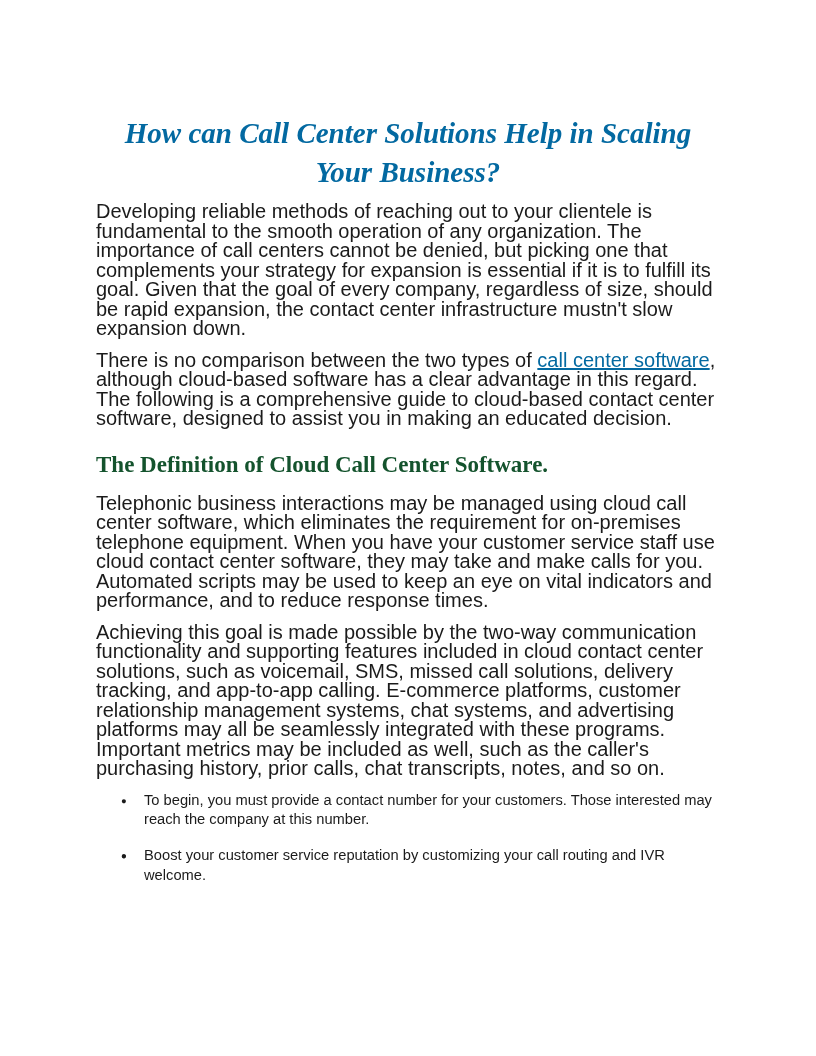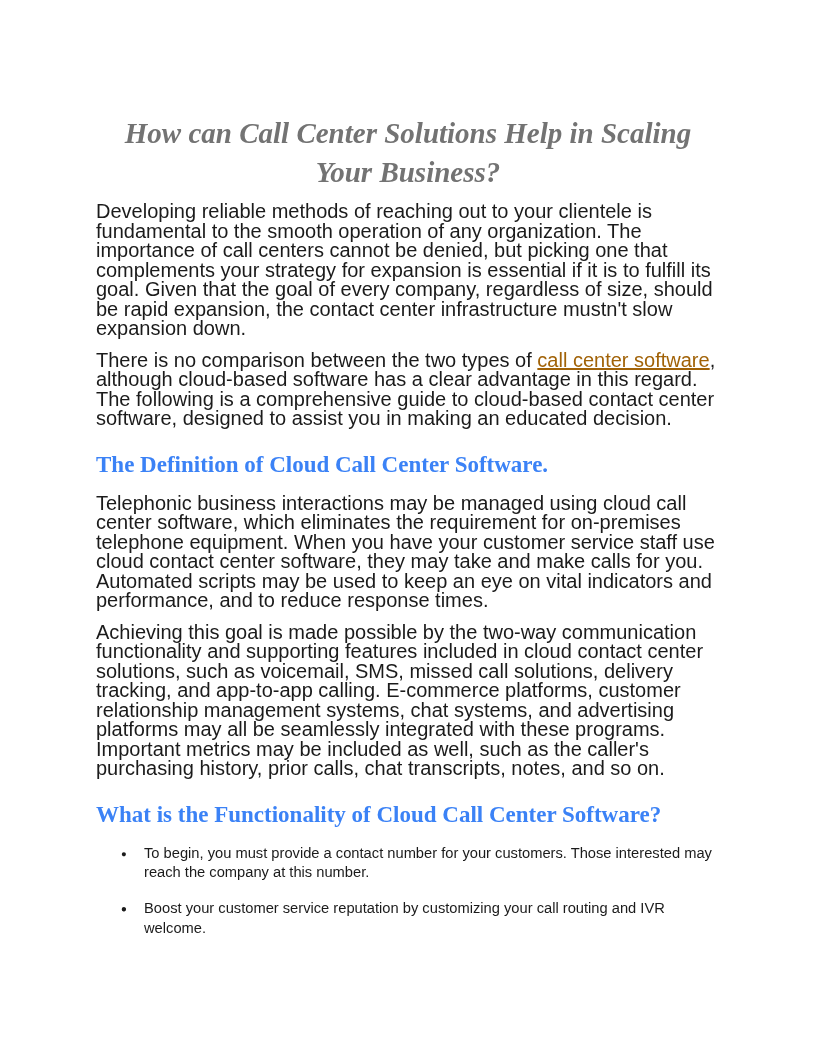--- a/index.html
+++ b/index.html
@@ -18,42 +18,42 @@
     color: #1b1b1b;
   }
 
   .doc-title {
     font-family: "Liberation Serif", "DejaVu Serif", serif;
     font-weight: 700;
     font-style: italic;
     font-size: 29px;
     line-height: 39px;
     text-align: center;
-    color: #737373;
+    color: #0369a1;
     margin: 18px 0 10px 0;
   }
 
   .body-para {
     font-size: 20px;
     line-height: 19.5px;
     color: #1b1b1b;
     margin: 0 0 12px 0;
   }
 
   .section-heading {
     font-family: "Liberation Serif", "DejaVu Serif", serif;
     font-weight: 700;
     font-size: 23px;
     line-height: 31px;
-    color: #3b82f6;
+    color: #14532d;
     margin: 20px 0 14px 0;
   }
 
   .doc-link {
-    color: #a16207;
+    color: #0369a1;
     text-decoration: underline;
     cursor: pointer;
   }
 
   ul.bullet-list {
     list-style: none;
     margin: 8px 0 0 0;
     padding: 0;
   }
 
@@ -85,21 +85,20 @@
   <p class="body-para">Developing reliable methods of reaching out to your clientele is fundamental to the smooth operation of any organization. The importance of call centers cannot be denied, but picking one that complements your strategy for expansion is essential if it is to fulfill its goal. Given that the goal of every company, regardless of size, should be rapid expansion, the contact center infrastructure mustn't slow expansion down.</p>
 
   <p class="body-para"><span>There is no comparison between the two types of </span><a class="doc-link" href="#">call center software</a><span>, although cloud-based software has a clear advantage in this regard. The following is a comprehensive guide to cloud-based contact center software, designed to assist you in making an educated decision.</span></p>
 
   <h2 class="section-heading">The Definition of Cloud Call Center Software.</h2>
 
   <p class="body-para">Telephonic business interactions may be managed using cloud call center software, which eliminates the requirement for on-premises telephone equipment. When you have your customer service staff use cloud contact center software, they may take and make calls for you. Automated scripts may be used to keep an eye on vital indicators and performance, and to reduce response times.</p>
 
   <p class="body-para">Achieving this goal is made possible by the two-way communication functionality and supporting features included in cloud contact center solutions, such as voicemail, SMS, missed call solutions, delivery tracking, and app-to-app calling. E-commerce platforms, customer relationship management systems, chat systems, and advertising platforms may all be seamlessly integrated with these programs. Important metrics may be included as well, such as the caller's purchasing history, prior calls, chat transcripts, notes, and so on.</p>
 
-  <h2 class="section-heading">What is the Functionality of Cloud Call Center Software?</h2>
 
 
   <ul class="bullet-list">
     <li>
       <span class="bullet-dot">●</span>
       <span>To begin, you must provide a contact number for your customers. Those interested may reach the company at this number.</span>
     </li>
     <li>
       <span class="bullet-dot">●</span>
     </li>

